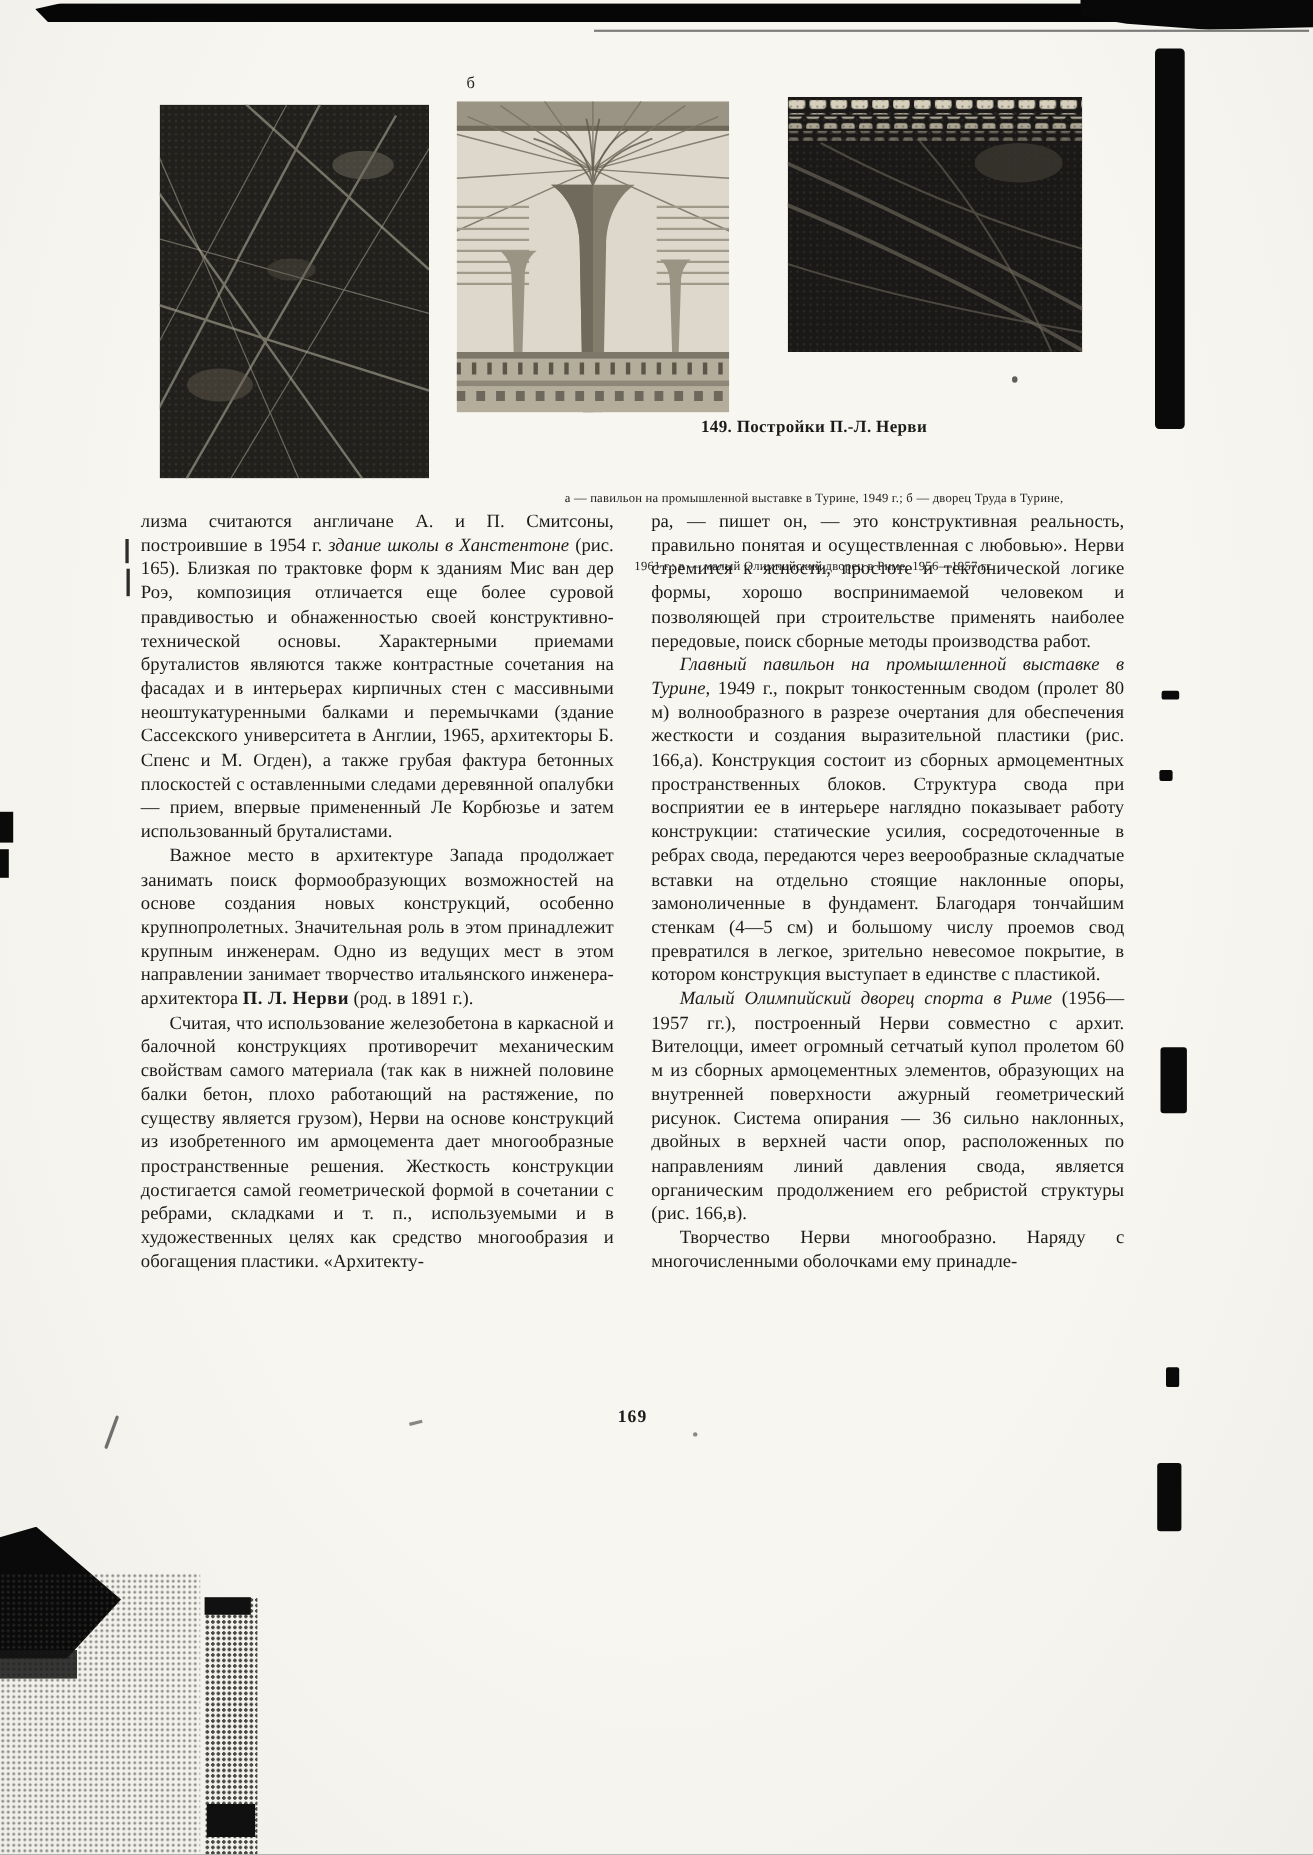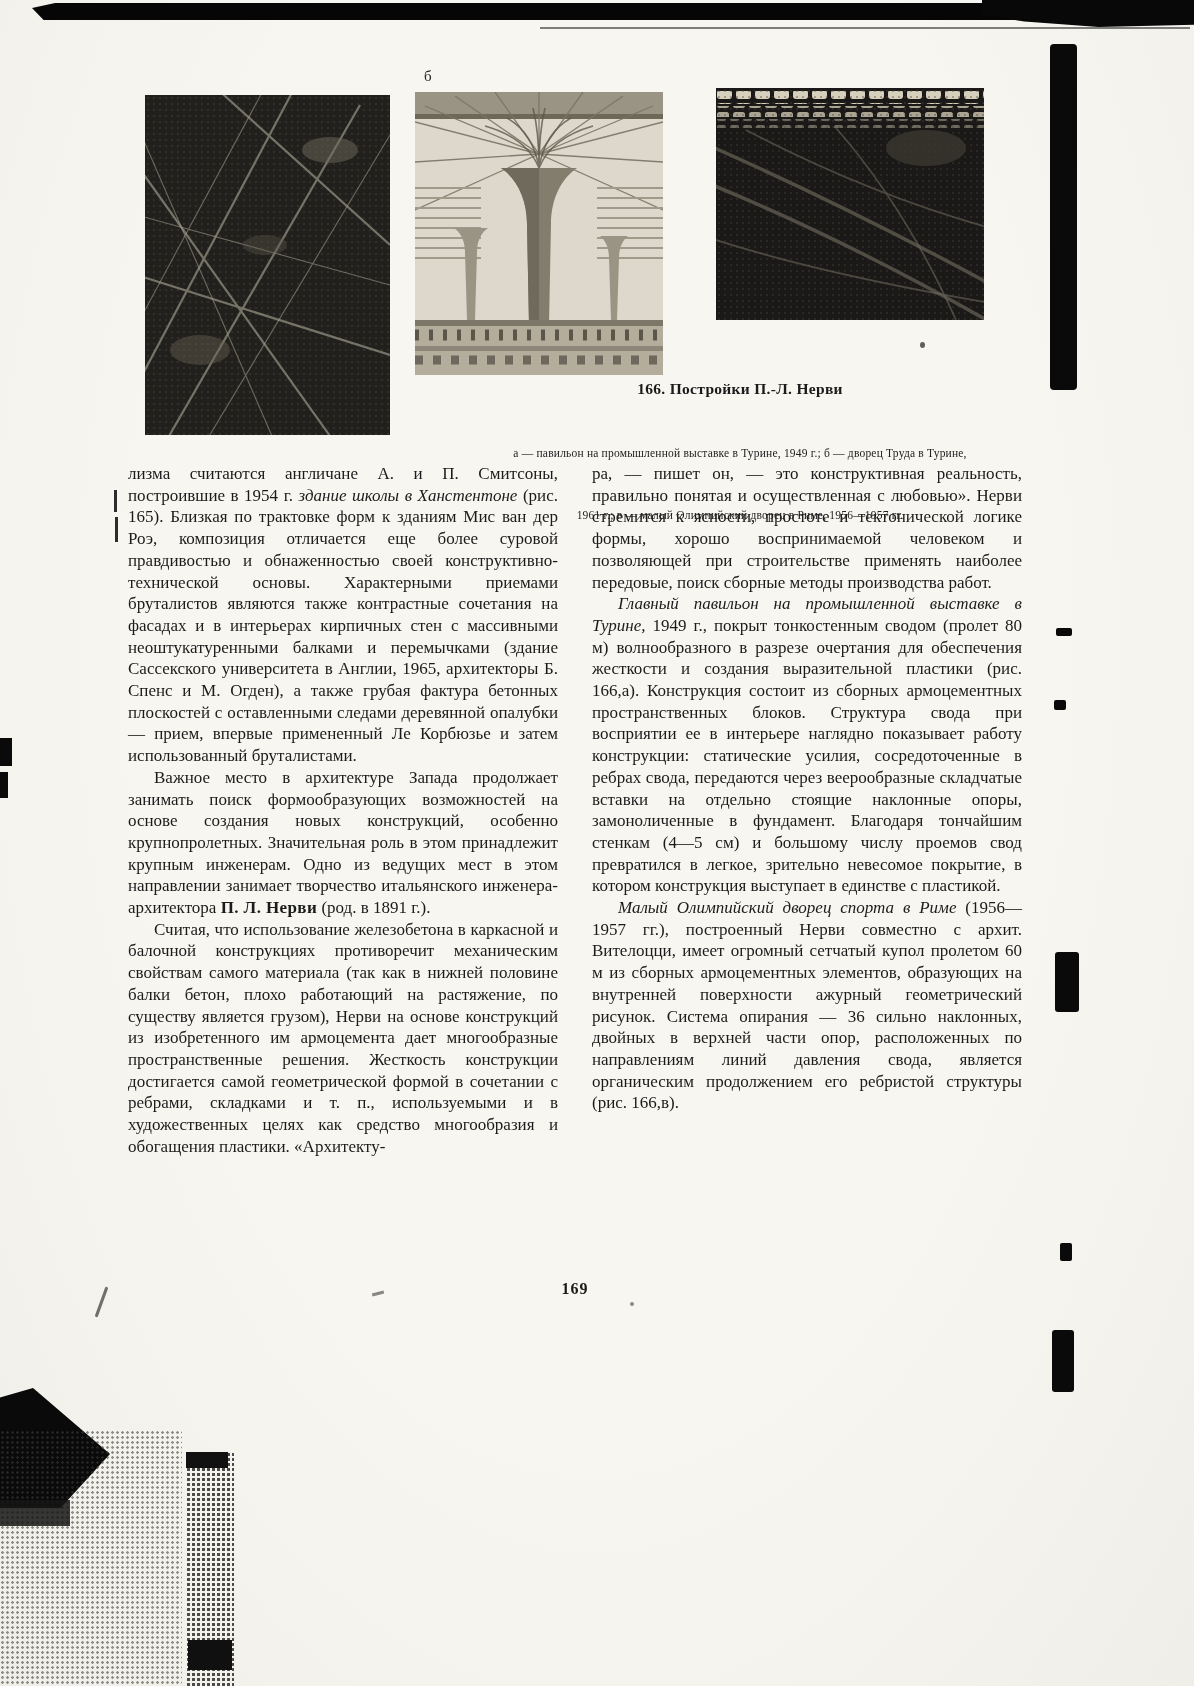--- a/index.html
+++ b/index.html
@@ -200,32 +200,33 @@
       <g stroke="#6d675b" stroke-width="1.8" fill="none" opacity="0.6">
         <path d="M30,42 Q150,105 274,140"></path>
           <path d="M-6,150 Q100,185 274,215"></path>
           <path d="M120,40 Q190,120 240,232"></path>
       </g>
       <ellipse cx="210" cy="60" rx="40" ry="18" fill="#3a372f" opacity="0.8"></ellipse>
     </svg>
   </div>
 
   <div class="abs caption">
-    <div class="caption-title">166. Постройки П.-Л. Нерви</div>
+    <div class="caption-title">149. Постройки П.-Л. Нерви</div>
     <div class="caption-sub">а — павильон на промышленной выставке в Турине, 1949 г.; б — дворец Труда в Турине,</div>
     <div class="caption-sub">1961 г.; в — малый Олимпийский дворец в Риме, 1956—1957 гг.</div>
   </div>
 
   <div class="col col-left">
     <p><span>лизма считаются англичане А. и П. Смитсоны, построившие в 1954 г. </span><span class="it">здание школы в Ханстентоне</span><span> (рис. 165). Близкая по трактовке форм к зданиям Мис ван дер Роэ, композиция отличается еще более суровой правдивостью и обнаженностью своей конструктивно-технической основы. Характерными приемами бруталистов являются также контрастные сочетания на фасадах и в интерьерах кирпичных стен с массивными неоштукатуренными балками и перемычками (здание Сассекского университета в Англии, 1965, архитекторы Б. Спенс и М. Огден), а также грубая фактура бетонных плоскостей с оставленными следами деревянной опалубки — прием, впервые примененный Ле Корбюзье и затем использованный бруталистами.</span></p>
     <p class="indent"><span>Важное место в архитектуре Запада продолжает занимать поиск формообразующих возможностей на основе создания новых конструкций, особенно крупнопролетных. Значительная роль в этом принадлежит крупным инженерам. Одно из ведущих мест в этом направлении занимает творчество итальянского инженера-архитектора </span><span class="bd">П. Л. Нерви</span><span> (род. в 1891 г.).</span></p>
     <p class="indent"><span>Считая, что использование железобетона в каркасной и балочной конструкциях противоречит механическим свойствам самого материала (так как в нижней половине балки бетон, плохо работающий на растяжение, по существу является грузом), Нерви на основе конструкций из изобретенного им армоцемента дает многообразные пространственные решения. Жесткость конструкции достигается самой геометрической формой в сочетании с ребрами, складками и т. п., используемыми и в художественных целях как средство многообразия и обогащения пластики. «Архитекту-</span></p>
   </div>
 
   <div class="col col-right">
     <p><span>ра, — пишет он, — это конструктивная реальность, правильно понятая и осуществленная с любовью». Нерви стремится к ясности, простоте и тектонической логике формы, хорошо воспринимаемой человеком и позволяющей при строительстве применять наиболее передовые, поиск сборные методы производства работ.</span></p>
     <p class="indent"><span class="it">Главный павильон на промышленной выставке в Турине,</span><span> 1949 г., покрыт тонкостенным сводом (пролет 80 м) волнообразного в разрезе очертания для обеспечения жесткости и создания выразительной пластики (рис. 166,а). Конструкция состоит из сборных армоцементных пространственных блоков. Структура свода при восприятии ее в интерьере наглядно показывает работу конструкции: статические усилия, сосредоточенные в ребрах свода, передаются через веерообразные складчатые вставки на отдельно стоящие наклонные опоры, замоноличенные в фундамент. Благодаря тончайшим стенкам (4—5 см) и большому числу проемов свод превратился в легкое, зрительно невесомое покрытие, в котором конструкция выступает в единстве с пластикой.</span></p>
     <p class="indent"><span class="it">Малый Олимпийский дворец спорта в Риме</span><span> (1956—1957 гг.), построенный Нерви совместно с архит. Вителоцци, имеет огромный сетчатый купол пролетом 60 м из сборных армоцементных элементов, образующих на внутренней поверхности ажурный геометрический рисунок. Система опирания — 36 сильно наклонных, двойных в верхней части опор, расположенных по направлениям линий давления свода, является органическим продолжением его ребристой структуры (рис. 166,в).</span></p>
+    <p class="indent"><span>Творчество Нерви многообразно. Наряду с многочисленными оболочками ему принадле-</span></p>
   </div>
 
   <div class="abs page-number">169</div>
 
 </div>
 
 </body></html>

